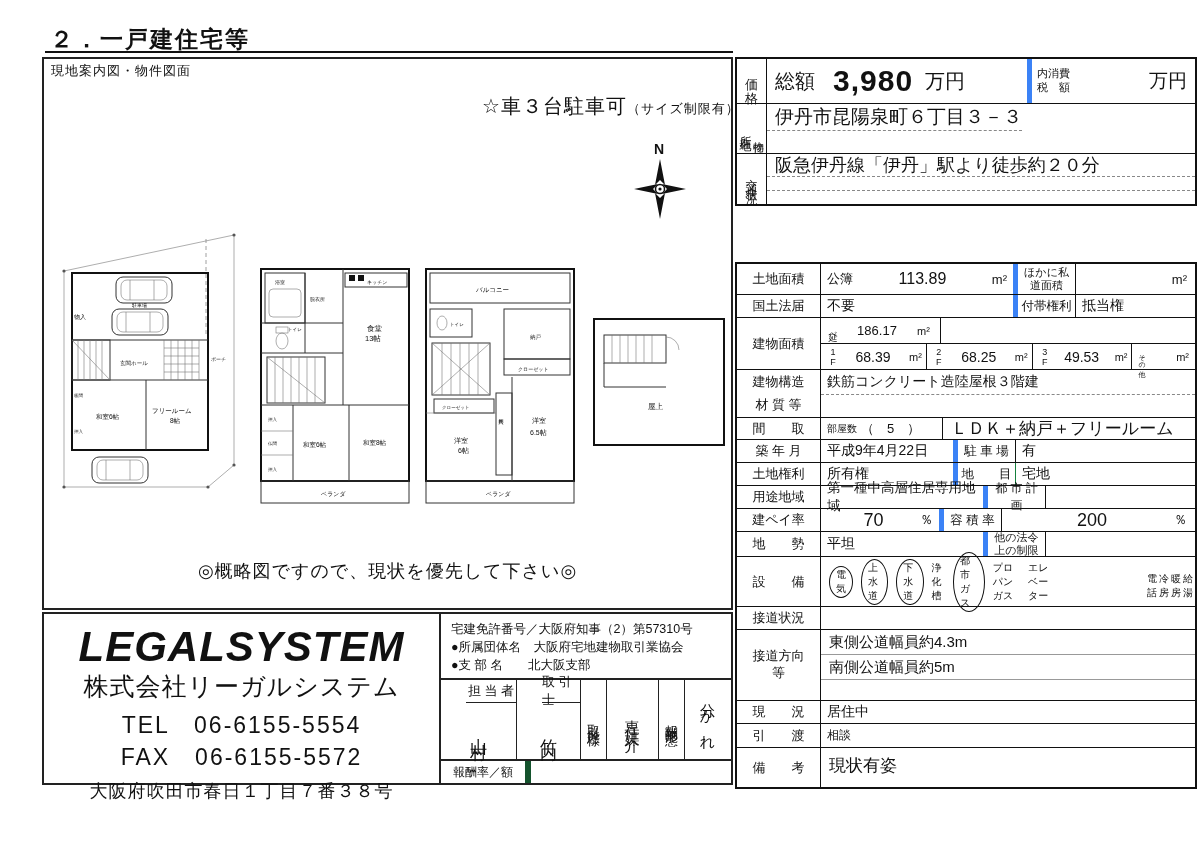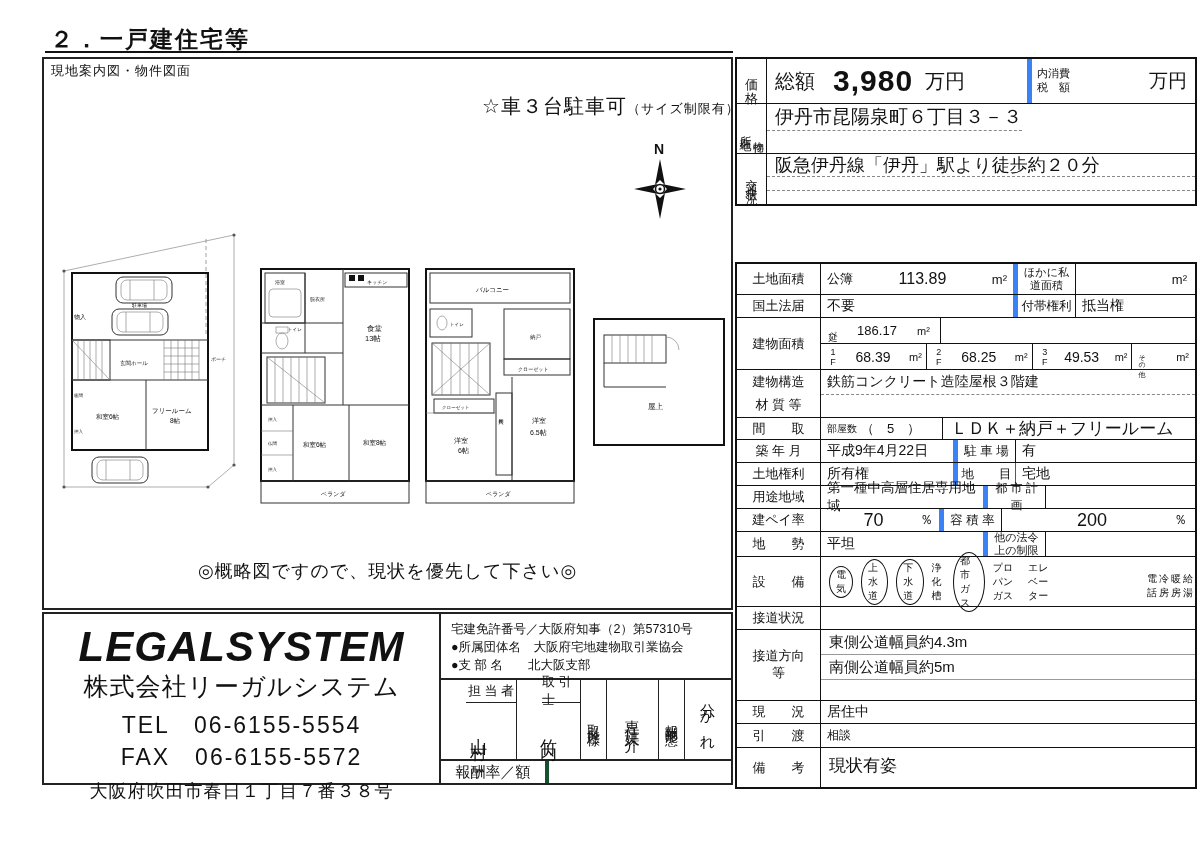--- a/index.html
+++ b/index.html
@@ -30,21 +30,21 @@
   .company-fax{font-size:23px;margin-top:1px;letter-spacing:2px;}
   .company-addr{font-size:18px;margin-top:6px;letter-spacing:1px;}
   .broker{flex:1;display:flex;flex-direction:column;}
   .license{padding:6px 10px 4px;font-size:12.5px;line-height:1.45;border-bottom:2px solid #222;}
   .agents{display:flex;height:79px;border-bottom:2px solid #222;}
   .agent-col{display:flex;flex-direction:column;border-right:1px solid #222;box-sizing:border-box;}
   .agent-head{height:22px;border-bottom:1px solid #222;display:flex;align-items:center;justify-content:center;font-size:13px;margin-left:25px;}
   .agent-name{flex:1;display:flex;align-items:center;justify-content:center;font-size:17px;}
   .vcell{display:flex;align-items:center;justify-content:center;border-right:1px solid #222;box-sizing:border-box;}
   .fee-row{flex:1;display:flex;align-items:center;}
-  .fee-label{width:108px;height:100%;border-right:4px solid #14532d;display:flex;align-items:center;justify-content:center;font-size:15px;box-sizing:border-box;}
+  .fee-label{width:90px;height:100%;border-right:6px solid #14532d;display:flex;align-items:center;justify-content:center;font-size:12px;box-sizing:border-box;}
   
   .rt{left:735px;width:462px;border:2px solid #111;box-sizing:border-box;background:#fff;}
   .rt1{top:57px;}
   .rt2{top:262px;}
   .trow{display:flex;box-sizing:border-box;border-top:1px solid #111;}
   .trow:first-child{border-top:none;}
   .lblcol{border-right:1px solid #111;display:flex;align-items:center;justify-content:center;text-align:center;flex-shrink:0;box-sizing:border-box;font-size:13px;}
   .lbl-narrow{width:30px;}
   .lbl-wide{width:84px;}
   .valarea{flex:1;display:flex;align-items:center;min-width:0;box-sizing:border-box;}

